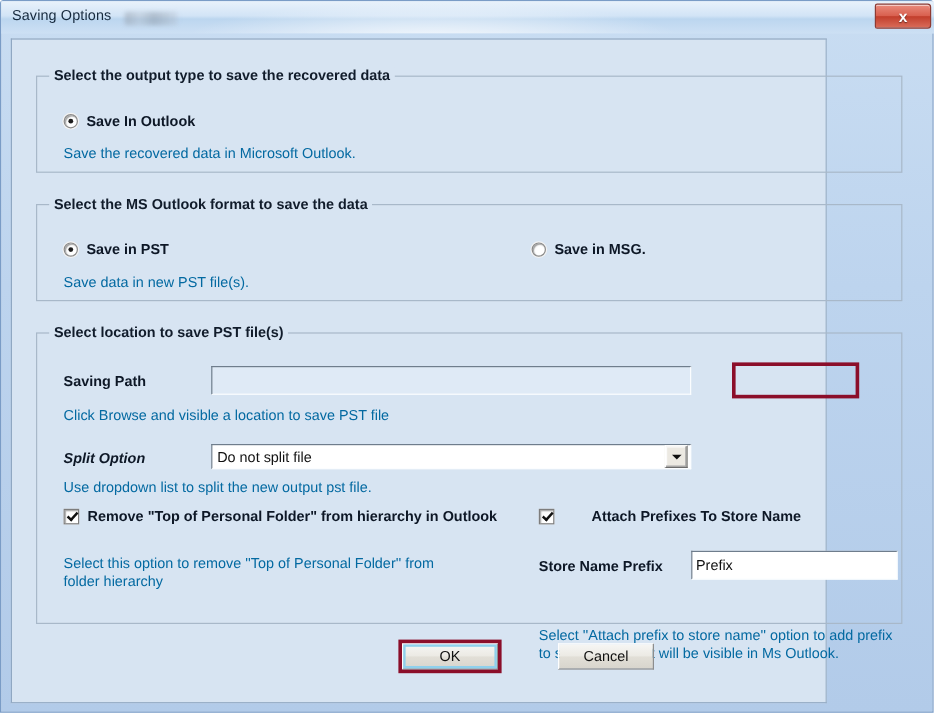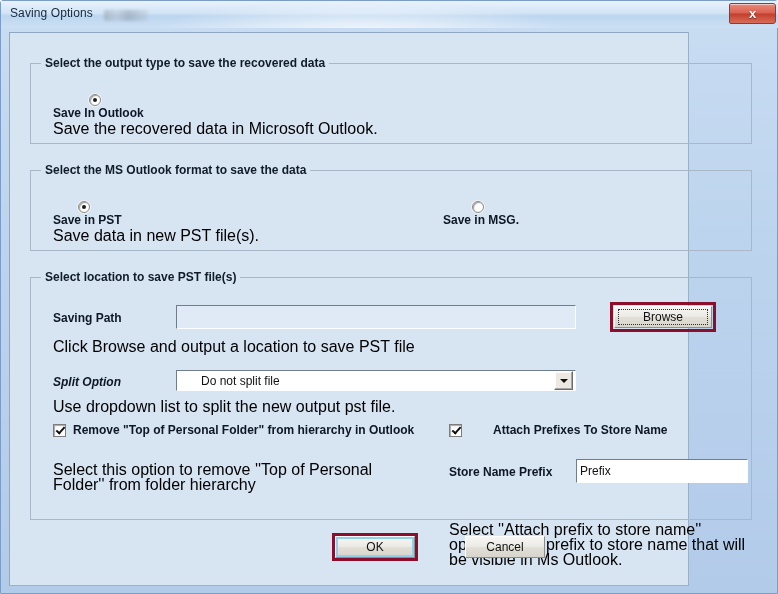--- a/index.html
+++ b/index.html
@@ -114,21 +114,20 @@
     white-space: nowrap;
   }
 
   
   .radio-row {
     position: absolute;
     display: flex;
     align-items: center;
     white-space: nowrap;
     cursor: default;
-    flex-direction: column;
   }
   .radio {
     width: 12px; height: 12px;
     box-sizing: border-box;
     border-radius: 50%;
     background: #ffffff;
     border: 1px solid #8a8a8a;
     box-shadow: inset 1px 1px 1px rgba(110,110,110,.65), 0 0 0 1px #f2f2f2;
     margin-right: 7px;
     position: relative;
@@ -177,22 +176,22 @@
   }
   .check-label {
     font-size: 12px;
     font-weight: bold;
     color: #0d1726;
   }
 
   
   .hint {
     position: absolute;
-    font-size: 16px;
-    color: #000000;
+    font-size: 12px;
+    color: #0369a1;
     line-height: 15px;
   }
   .field-label {
     position: absolute;
     font-size: 12px;
     font-weight: bold;
     color: #0d1726;
     white-space: nowrap;
   }
 
@@ -223,21 +222,20 @@
     box-sizing: border-box;
     background: #ffffff;
     border: 1px solid #808080;
     border-top-color: #6f7d8c;
     border-left-color: #6f7d8c;
     border-right-color: #fbfdff;
     border-bottom-color: #fbfdff;
     display: flex;
     align-items: center;
     cursor: default;
-    padding-left: 20px;
   }
   .combo-value {
     flex: 1 1 auto;
     font-size: 12px;
     color: #111111;
     padding-left: 4px;
     white-space: nowrap;
     overflow: hidden;
   }
   .combo-arrow {
@@ -343,27 +341,23 @@
       <div class="hint" style="left:22px; top:57px;">Save data in new PST file(s).</div>
     </div>
 
     <div class="group" style="left:20px; top:244px; width:722px; height:243px;">
       <div class="group-title">Select location to save PST file(s)</div>
 
       <div class="field-label" style="left:22px; top:33px;">Saving Path</div>
 
       <input class="textbox" style="left: 145px; top: 27px; width: 400px; height: 24px;" type="text" placeholder="">
 
-      <div class="btn" style="left:583px; top:28px; width:98px; height:22px;">
-        <span>Browse</span>
-        <span class="focus-dotted"></span>
-      </div>
       <div class="hl" style="left:579px; top:24px; width:106px; height:30px;"></div>
 
-      <div class="hint" style="left:22px; top:61px;">Click Browse and output a location to save PST file</div>
+      <div class="hint" style="left:22px; top:61px;">Click Browse and visible a location to save PST file</div>
 
       <div class="field-label" style="left:22px; top:97px;font-style:italic;">Split Option</div>
 
       <div class="combo" style="left:145px; top:92px; width:400px; height:21px;">
         <span class="combo-value">Do not split file</span>
         <span class="combo-arrow">
             <i></i>
           </span>
       </div>
 

